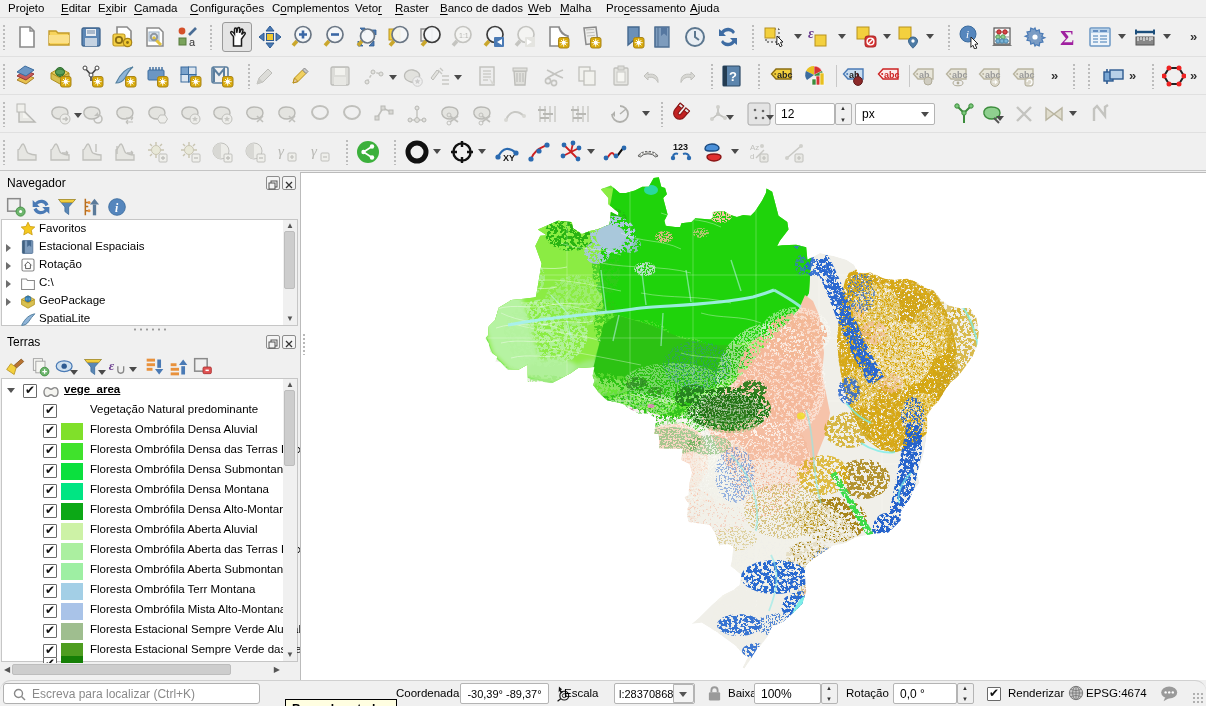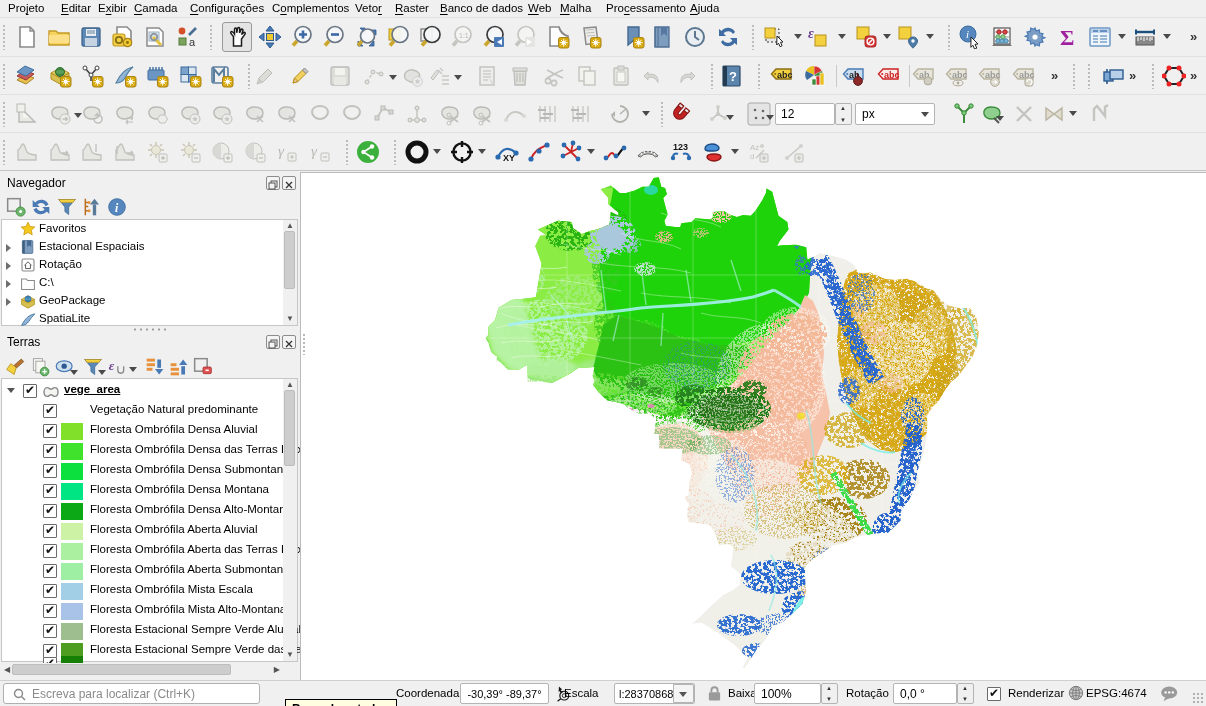--- a/index.html
+++ b/index.html
@@ -16,21 +16,21 @@
 .white{position:absolute;background:#fff;border:1px solid #c6c6c6;}
 .treetxt{position:absolute;font-size:11.5px;color:#000;white-space:nowrap;}
 .chk{position:absolute;width:14px;height:14px;border:1px solid #6a6a6a;background:#fff;border-radius:1px;}
 .chk:after{content:"✔";position:absolute;left:1px;top:-2px;font-size:12px;color:#111;}
 .swatch{position:absolute;width:22px;height:17px;}
 .exp{position:absolute;width:0;height:0;}
 .scroll{position:absolute;background:#f0f0f0;}
 .thumb{position:absolute;background:#cdcdcd;border:1px solid #bdbdbd;border-radius:2px;}
 .sarrow{position:absolute;font-size:8px;color:#555;line-height:8px;}
 #canvas{position:absolute;left:300px;top:172px;width:906px;height:508px;background:#fff;border-left:1px solid #bbb;border-top:1px solid #bbb;}
-#status{position:absolute;left:0;top:680px;width:1206px;height:26px;background:#f0f0f0;border-top:1px solid #d0d0d0;font-size:12px;color:#000;}
+#status{position:absolute;left:0;top:680px;width:1206px;height:26px;background:#f0f0f0;border-top:1px solid #d0d0d0;font-size:12px;color:#000;border-radius:11px;}
 .sbox{position:absolute;top:2px;height:21px;background:#fff;border:1px solid #b4b4b4;border-radius:2px;font-size:12px;color:#000;}
 .slabel{position:absolute;top:6px;font-size:11.5px;color:#000;}
 #loc{position:absolute;left:3px;top:2px;width:257px;height:21px;background:#fff;border:1px solid #b0b0b0;border-radius:3px;color:#8a8a8a;font-size:12px;}
 #tooltip{position:absolute;left:285px;top:699px;width:112px;height:20px;background:#fffee1;border:1px solid #000;font-size:12px;color:#000;padding:2px 0 0 6px;z-index:5;font-weight:bold;}
 .spinner{position:absolute;width:17px;height:21px;top:2px;background:#f0f0f0;border:1px solid #b4b4b4;border-radius:2px;}
 .spinner:before{content:"▲";position:absolute;left:4px;top:1px;font-size:6px;color:#333;}
 .spinner:after{content:"▼";position:absolute;left:4px;bottom:1px;font-size:6px;color:#333;}
 u{text-decoration-thickness:1px;text-underline-offset:2px;}
 </style></head>
 <body>
@@ -1134,21 +1134,21 @@
     <div class="swatch" style="left:61px;top:523px;background:#cdf2a6"></div>
     <div class="treetxt" style="left:90px;top:523px">Floresta Ombrófila Aberta Aluvial</div>
     <div class="chk" style="left:43px;top:544px"></div>
     <div class="swatch" style="left:61px;top:543px;background:#abefa0"></div>
     <div class="treetxt" style="left:90px;top:543px">Floresta Ombrófila Aberta das Terras Baix</div>
     <div class="chk" style="left:43px;top:564px"></div>
     <div class="swatch" style="left:61px;top:563px;background:#9eefa3"></div>
     <div class="treetxt" style="left:90px;top:563px">Floresta Ombrófila Aberta Submontana</div>
     <div class="chk" style="left:43px;top:584px"></div>
     <div class="swatch" style="left:61px;top:583px;background:#a3cfe6"></div>
-    <div class="treetxt" style="left:90px;top:583px">Floresta Ombrófila Mista Escala</div>
+    <div class="treetxt" style="left:90px;top:583px">Floresta Ombrófila Terr Montana</div>
     <div class="chk" style="left:43px;top:604px"></div>
     <div class="swatch" style="left:61px;top:603px;background:#a9c3e8"></div>
     <div class="treetxt" style="left:90px;top:603px">Floresta Ombrófila Mista Alto-Montana</div>
     <div class="chk" style="left:43px;top:624px"></div>
     <div class="swatch" style="left:61px;top:623px;background:#9fbe8f"></div>
     <div class="treetxt" style="left:90px;top:623px">Floresta Estacional Sempre Verde Aluvial</div>
     <div class="chk" style="left:43px;top:644px"></div>
     <div class="swatch" style="left:61px;top:643px;background:#4e9d20"></div>
     <div class="treetxt" style="left:90px;top:643px">Floresta Estacional Sempre Verde das Terr</div>
     <div class="chk" style="left:43px;top:657px"></div>

